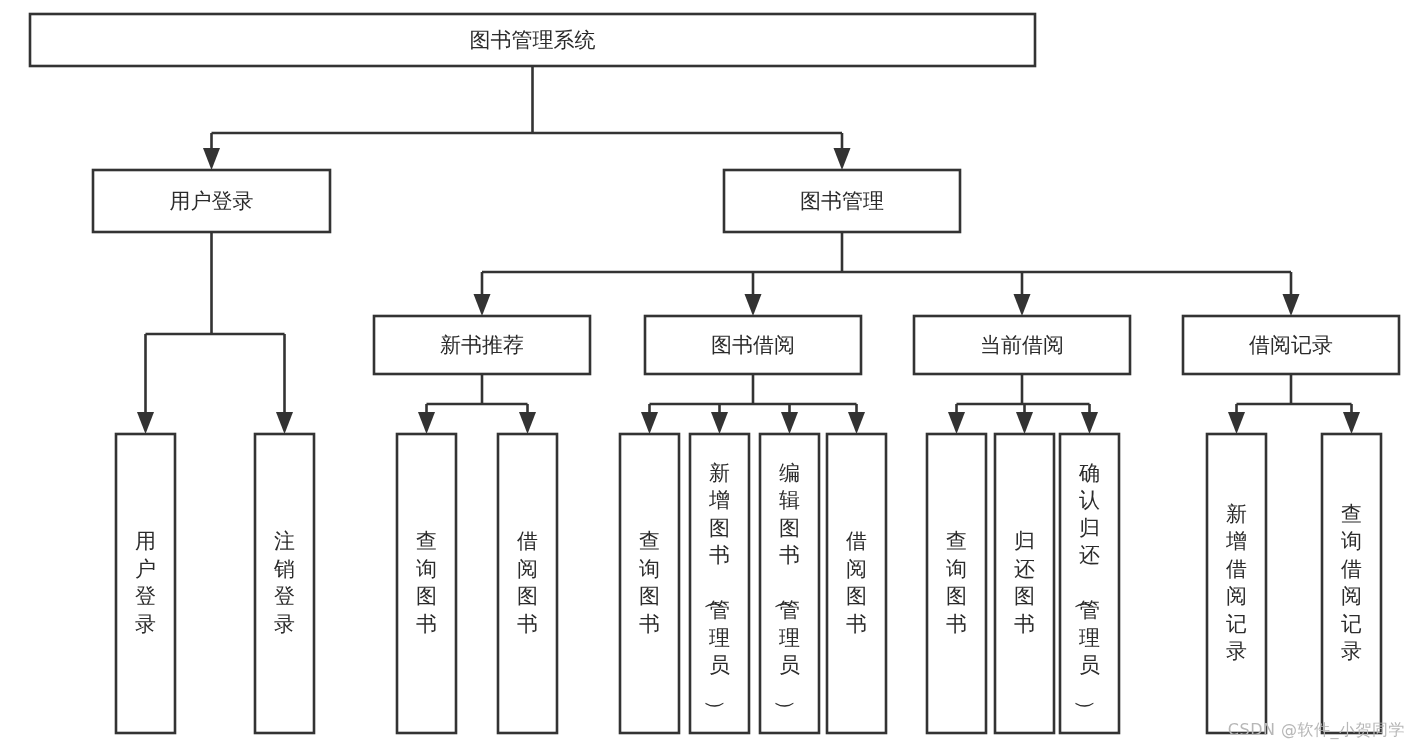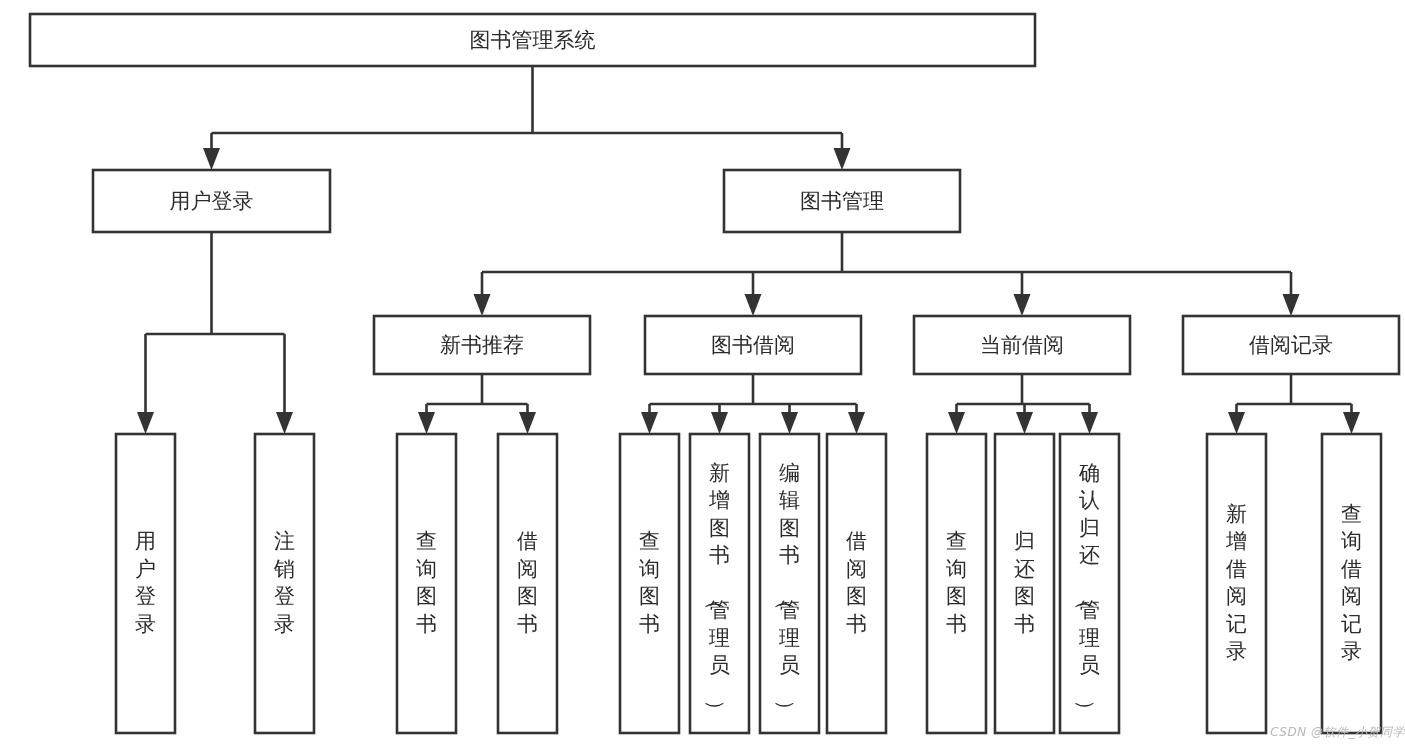--- a/index.html
+++ b/index.html
@@ -51,26 +51,25 @@
     fill: #2b2b2b;
     font-family: "DejaVu Sans", "Liberation Sans", sans-serif;
     font-size: 21px;
     text-anchor: middle;
   }
   .watermark {
     position: absolute;
     right: 12px;
     bottom: 6px;
     font-family: "DejaVu Sans", "Liberation Sans", sans-serif;
-    font-size: 12px;
+    font-size: 16px;
     color: #b7b7b7;
     letter-spacing: 0.5px;
     white-space: nowrap;
     user-select: none;
-    font-style: italic;
   }
 </style>
 </head>
 <body>
 
 <div id="diagram-root">
   <svg class="tree" viewBox="0 0 1405 747" xmlns="http://www.w3.org/2000/svg">
     <g id="edges-layer">
         <g>
           <path class="connector" d="M 520.5 66 L 520.5 133"></path>

